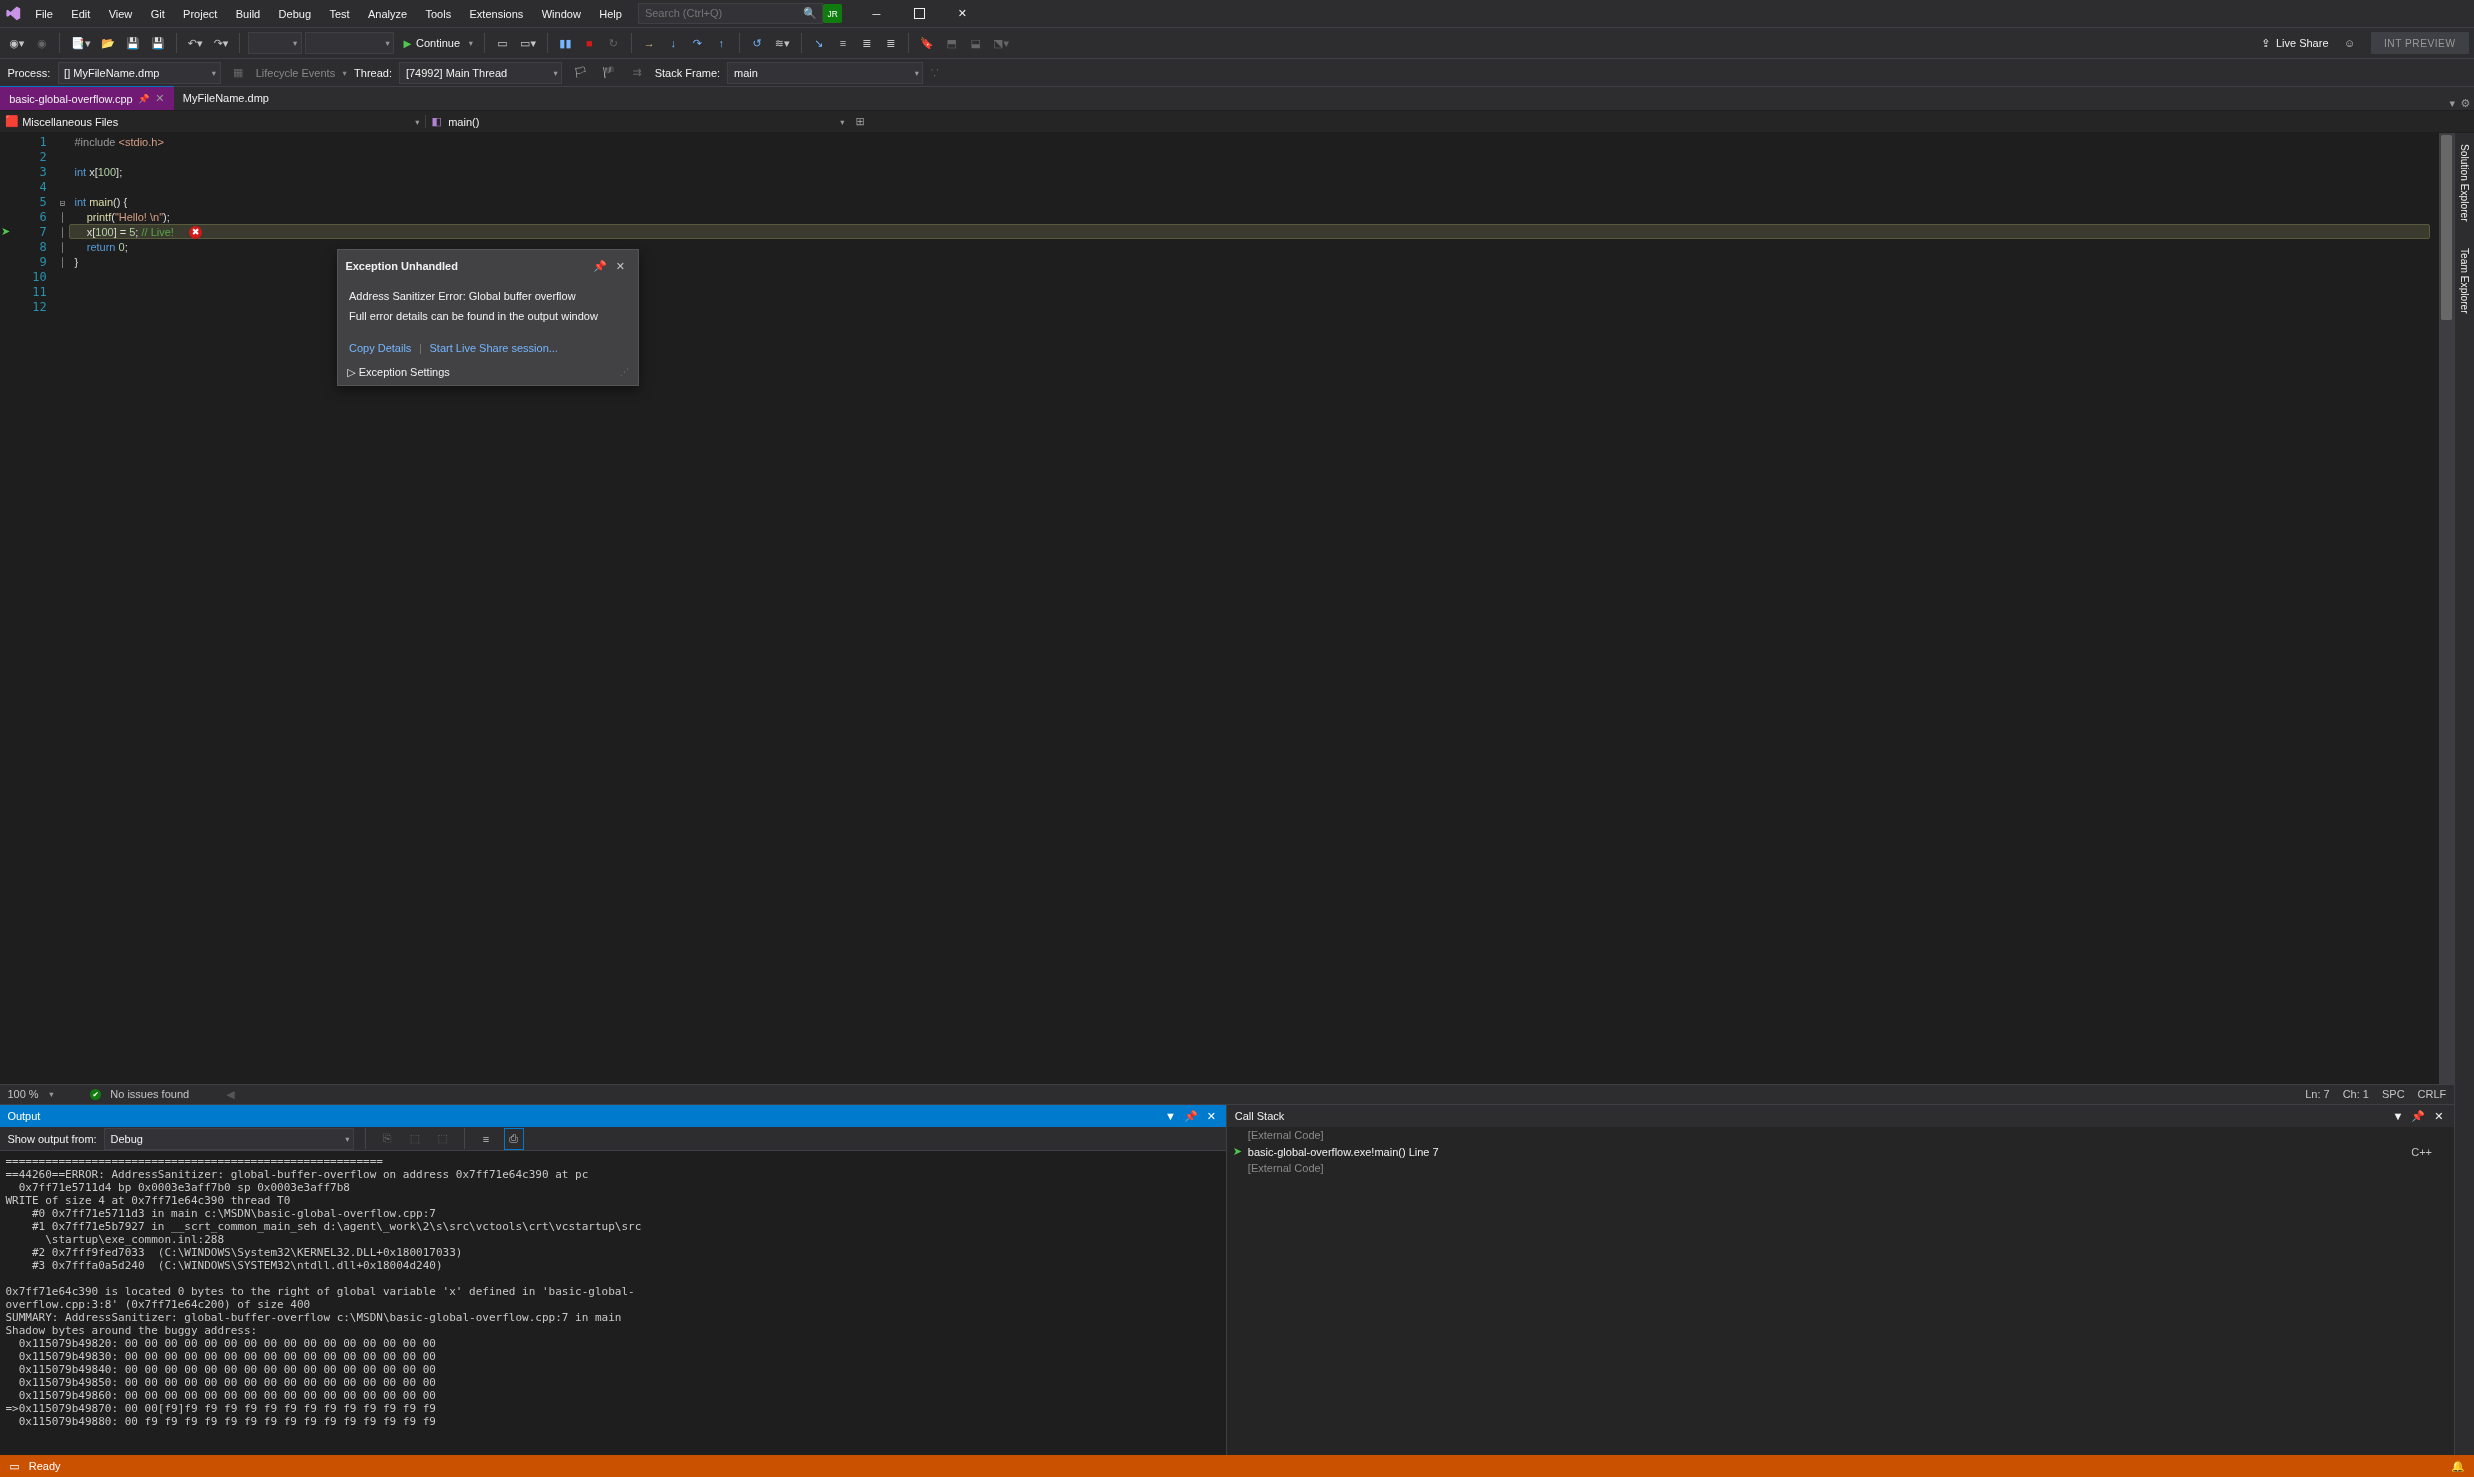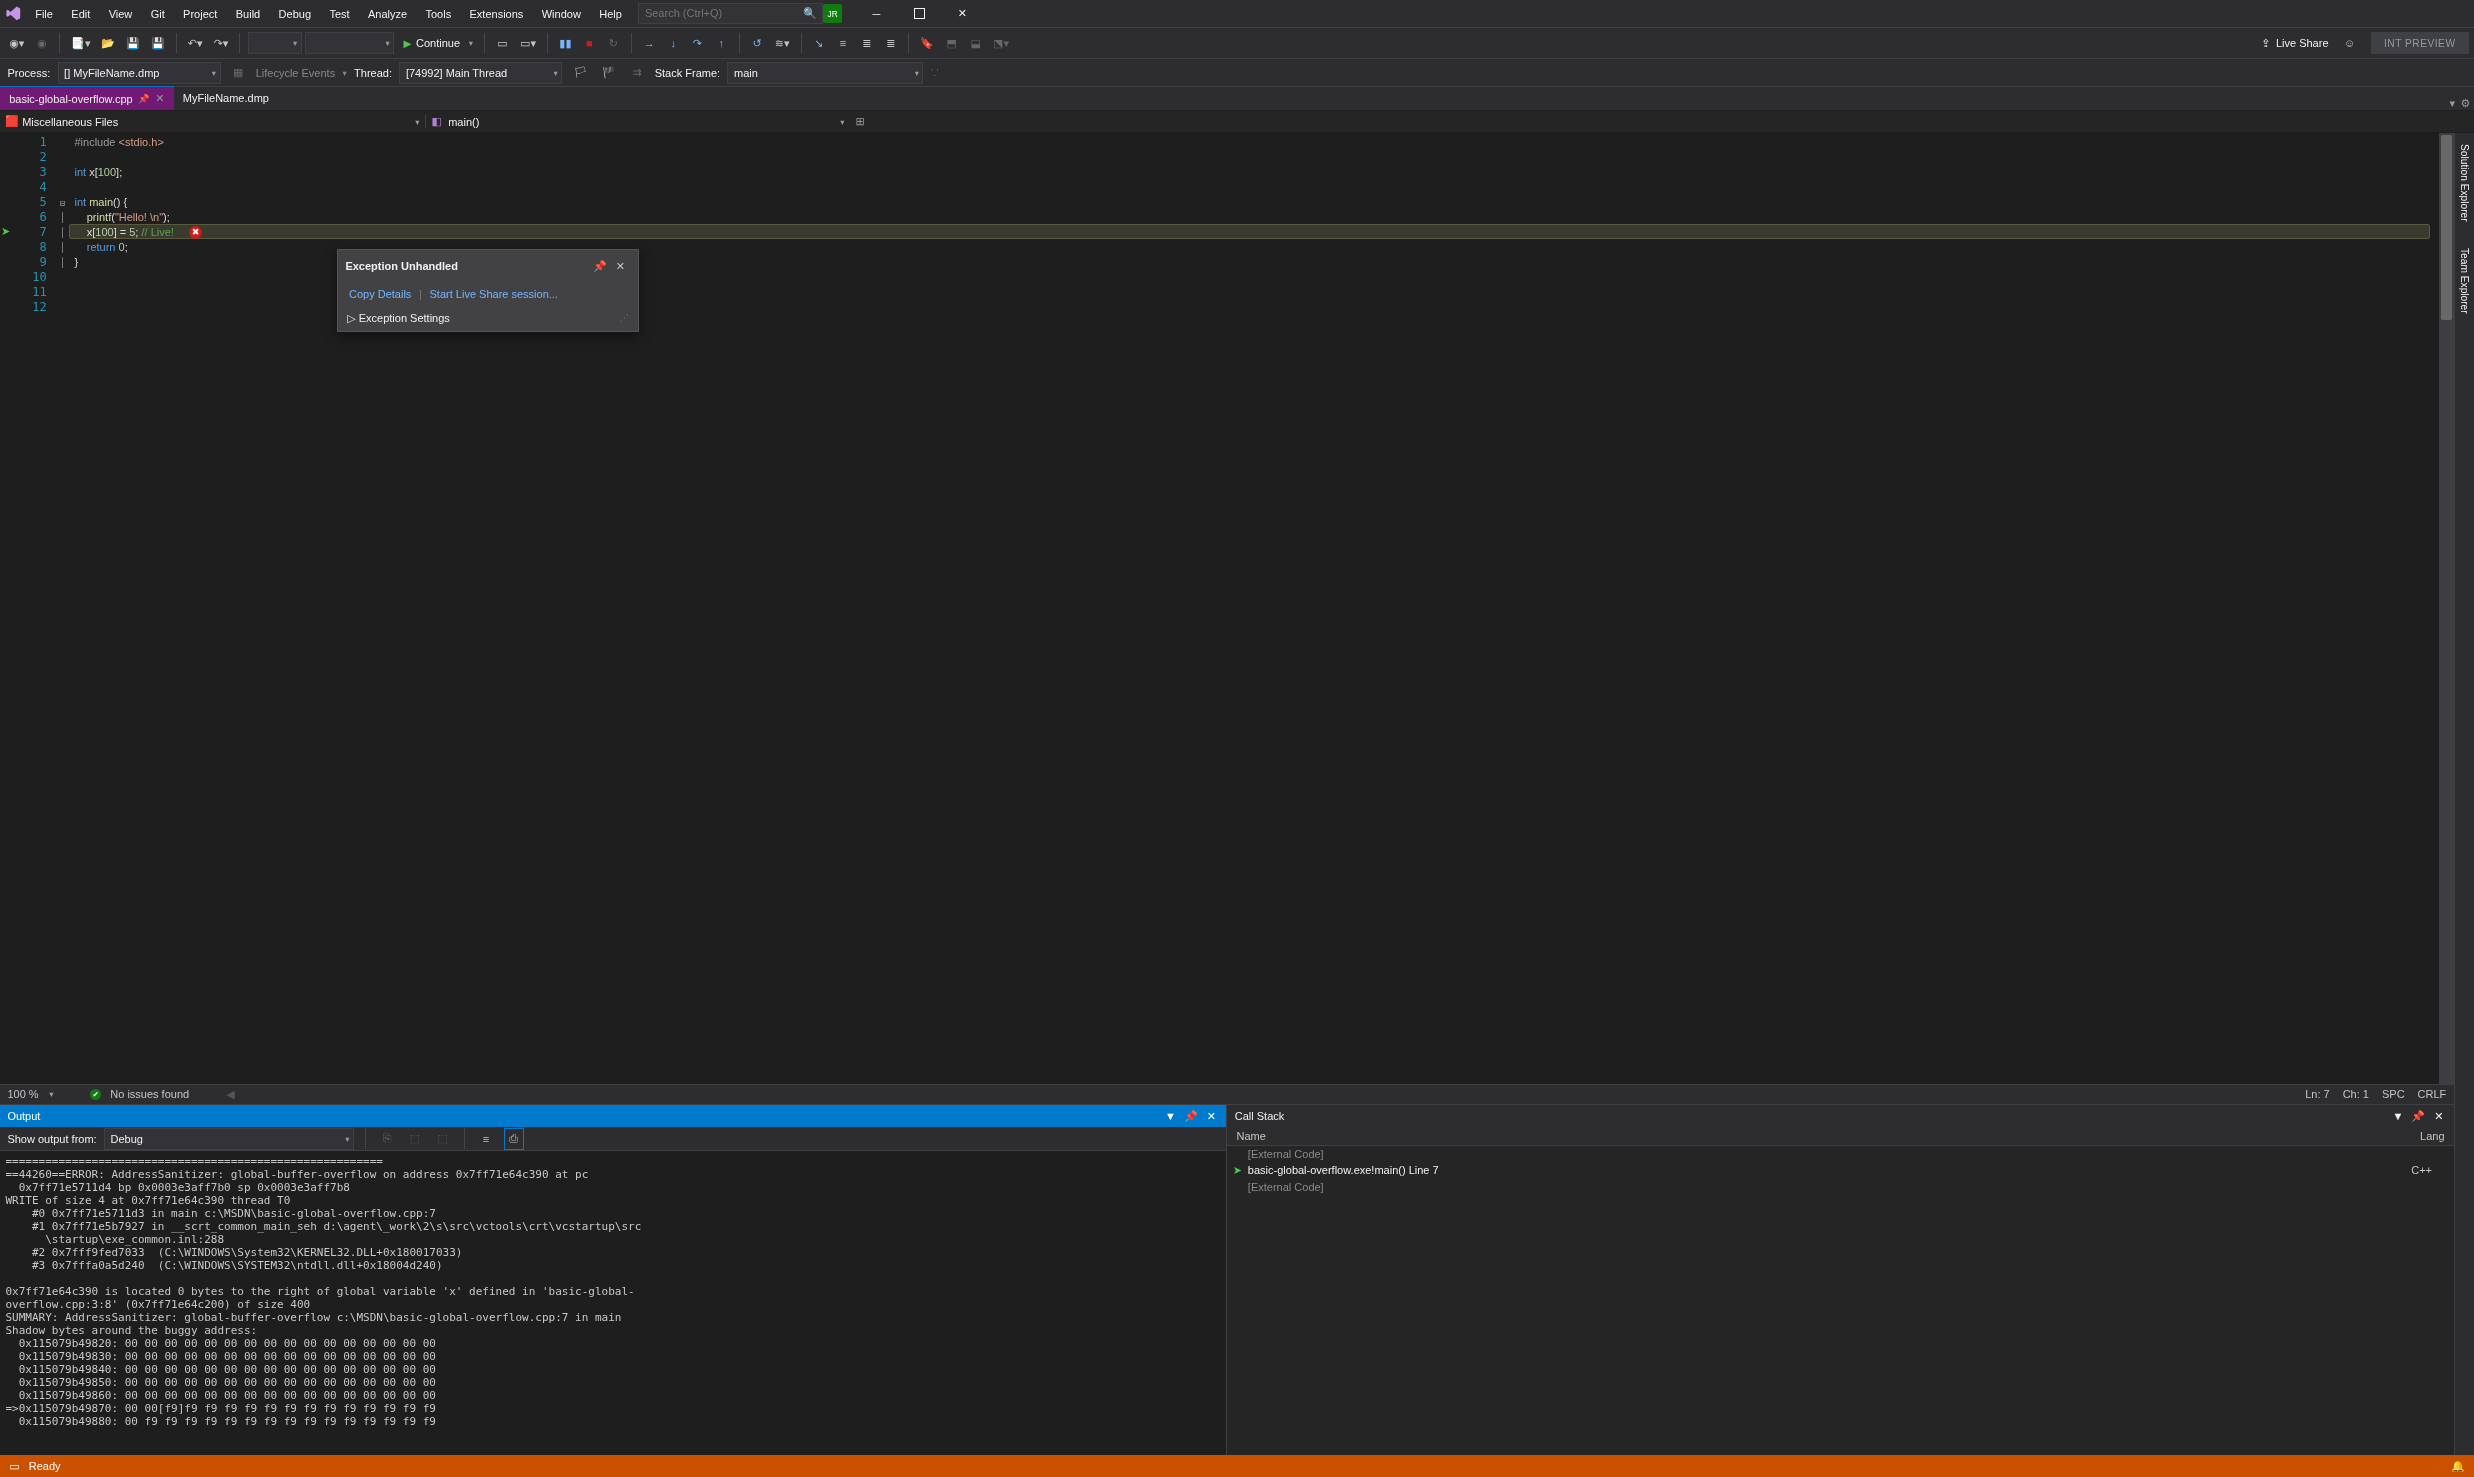--- a/index.html
+++ b/index.html
@@ -262,20 +262,24 @@
 
 
 </pre>
 
           <div class="exc-popup">
             <div class="exc-head">
               <span class="t">Exception Unhandled</span>
               <span class="tb-btn">📌</span>
               <span class="tb-btn">✕</span>
             </div>
+            <div class="exc-body">
+              <p>Address Sanitizer Error: Global buffer overflow</p>
+              <p>Full error details can be found in the output window</p>
+            </div>
             <div class="exc-links">
               <a>Copy Details</a>
               <span class="sep">|</span>
               <a>Start Live Share session...</a>
             </div>
             <div class="exc-foot">
               <span class="set">▷ <span>Exception Settings</span></span>
               <span class="grip">⋰</span>
             </div>
           </div>
@@ -346,24 +350,20 @@
       </div>
 
       <div class="panel callstack">
         <div class="panel-title">
           <span>Call Stack</span>
           <span class="spacer"></span>
           <span class="pbtn">▼</span>
           <span class="pbtn">📌</span>
           <span class="pbtn">✕</span>
         </div>
-        <div class="cs-head">
-          <span class="name">Name</span>
-          <span>Lang</span>
-        </div>
         <div class="cs-body" id="csBody">
             <div class="cs-row ext">
               <span class="arrow"></span>
               <span class="txt">[External Code]</span>
               <span class="lang"></span>
             </div>
             <div class="cs-row">
               <span class="arrow">➤</span>
               <span class="txt">basic-global-overflow.exe!main() Line 7</span>
               <span class="lang">C++</span>

